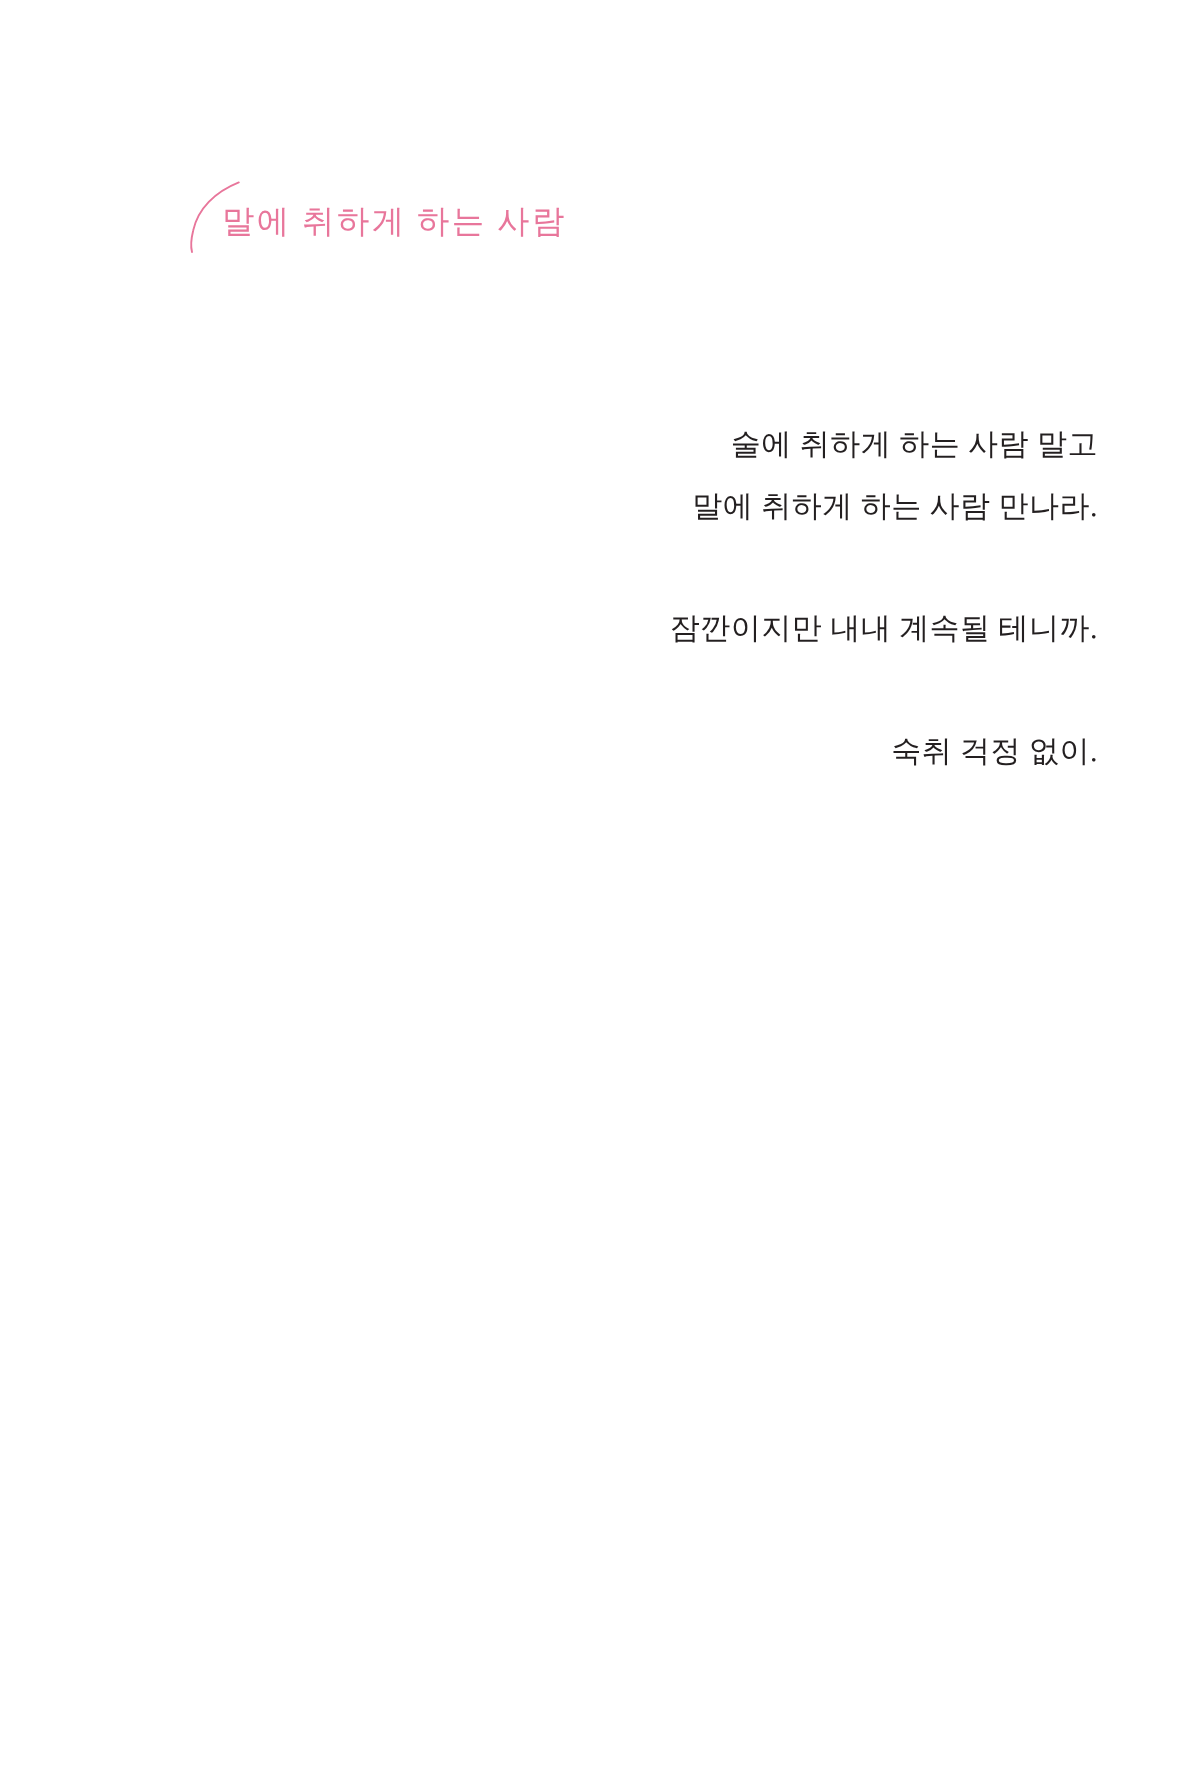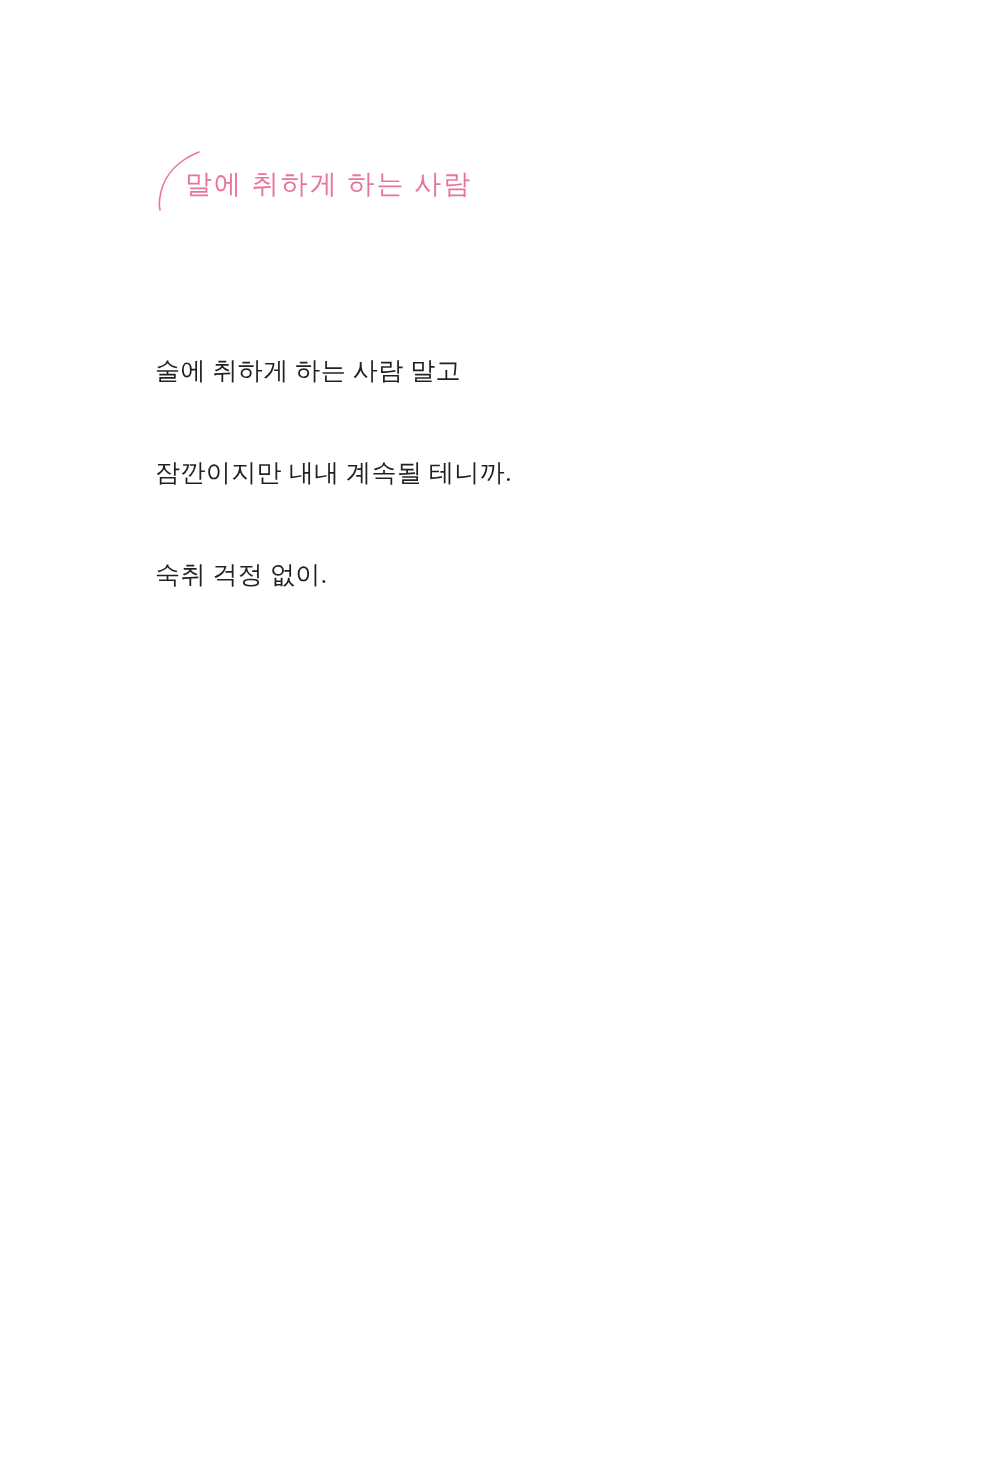--- a/index.html
+++ b/index.html
@@ -46,20 +46,21 @@
   .poem {
     position: absolute;
     left: 155px;
     top: 345px;
     width: 760px;
     color: #231f20;
     font-family: "Liberation Serif", serif;
     font-size: 25px;
     line-height: 52px;
     letter-spacing: 0.4px;
+    text-align: right;
   }
   .stanza {
     margin: 0 0 50px 0;
   }
   .stanza:last-child {
     margin-bottom: 0;
   }
   .line {
     white-space: nowrap;
   }
@@ -91,20 +92,21 @@
     <svg class="title-swoosh" viewBox="0 0 60 62">
       <path d="M44 2 C 24 10, 10 24, 6 42 C 4 50, 4 56, 5 60" fill="none" stroke="#e8769b" stroke-width="1.6" stroke-linecap="round"></path>
     </svg>
     <div class="page-title">말에 취하게 하는 사람</div>
   </div>
 
   <div class="poem">
 
     <div class="stanza">
       <div class="line">술에 취하게 하는 사람 말고</div>
+      <div class="line">말에 취하게 하는 사람 만나라.</div>
     </div>
 
     <div class="stanza">
       <div class="line">잠깐이지만 내내 계속될 테니까.</div>
     </div>
 
     <div class="stanza">
       <div class="line">숙취 걱정 없이.</div>
     </div>
 

